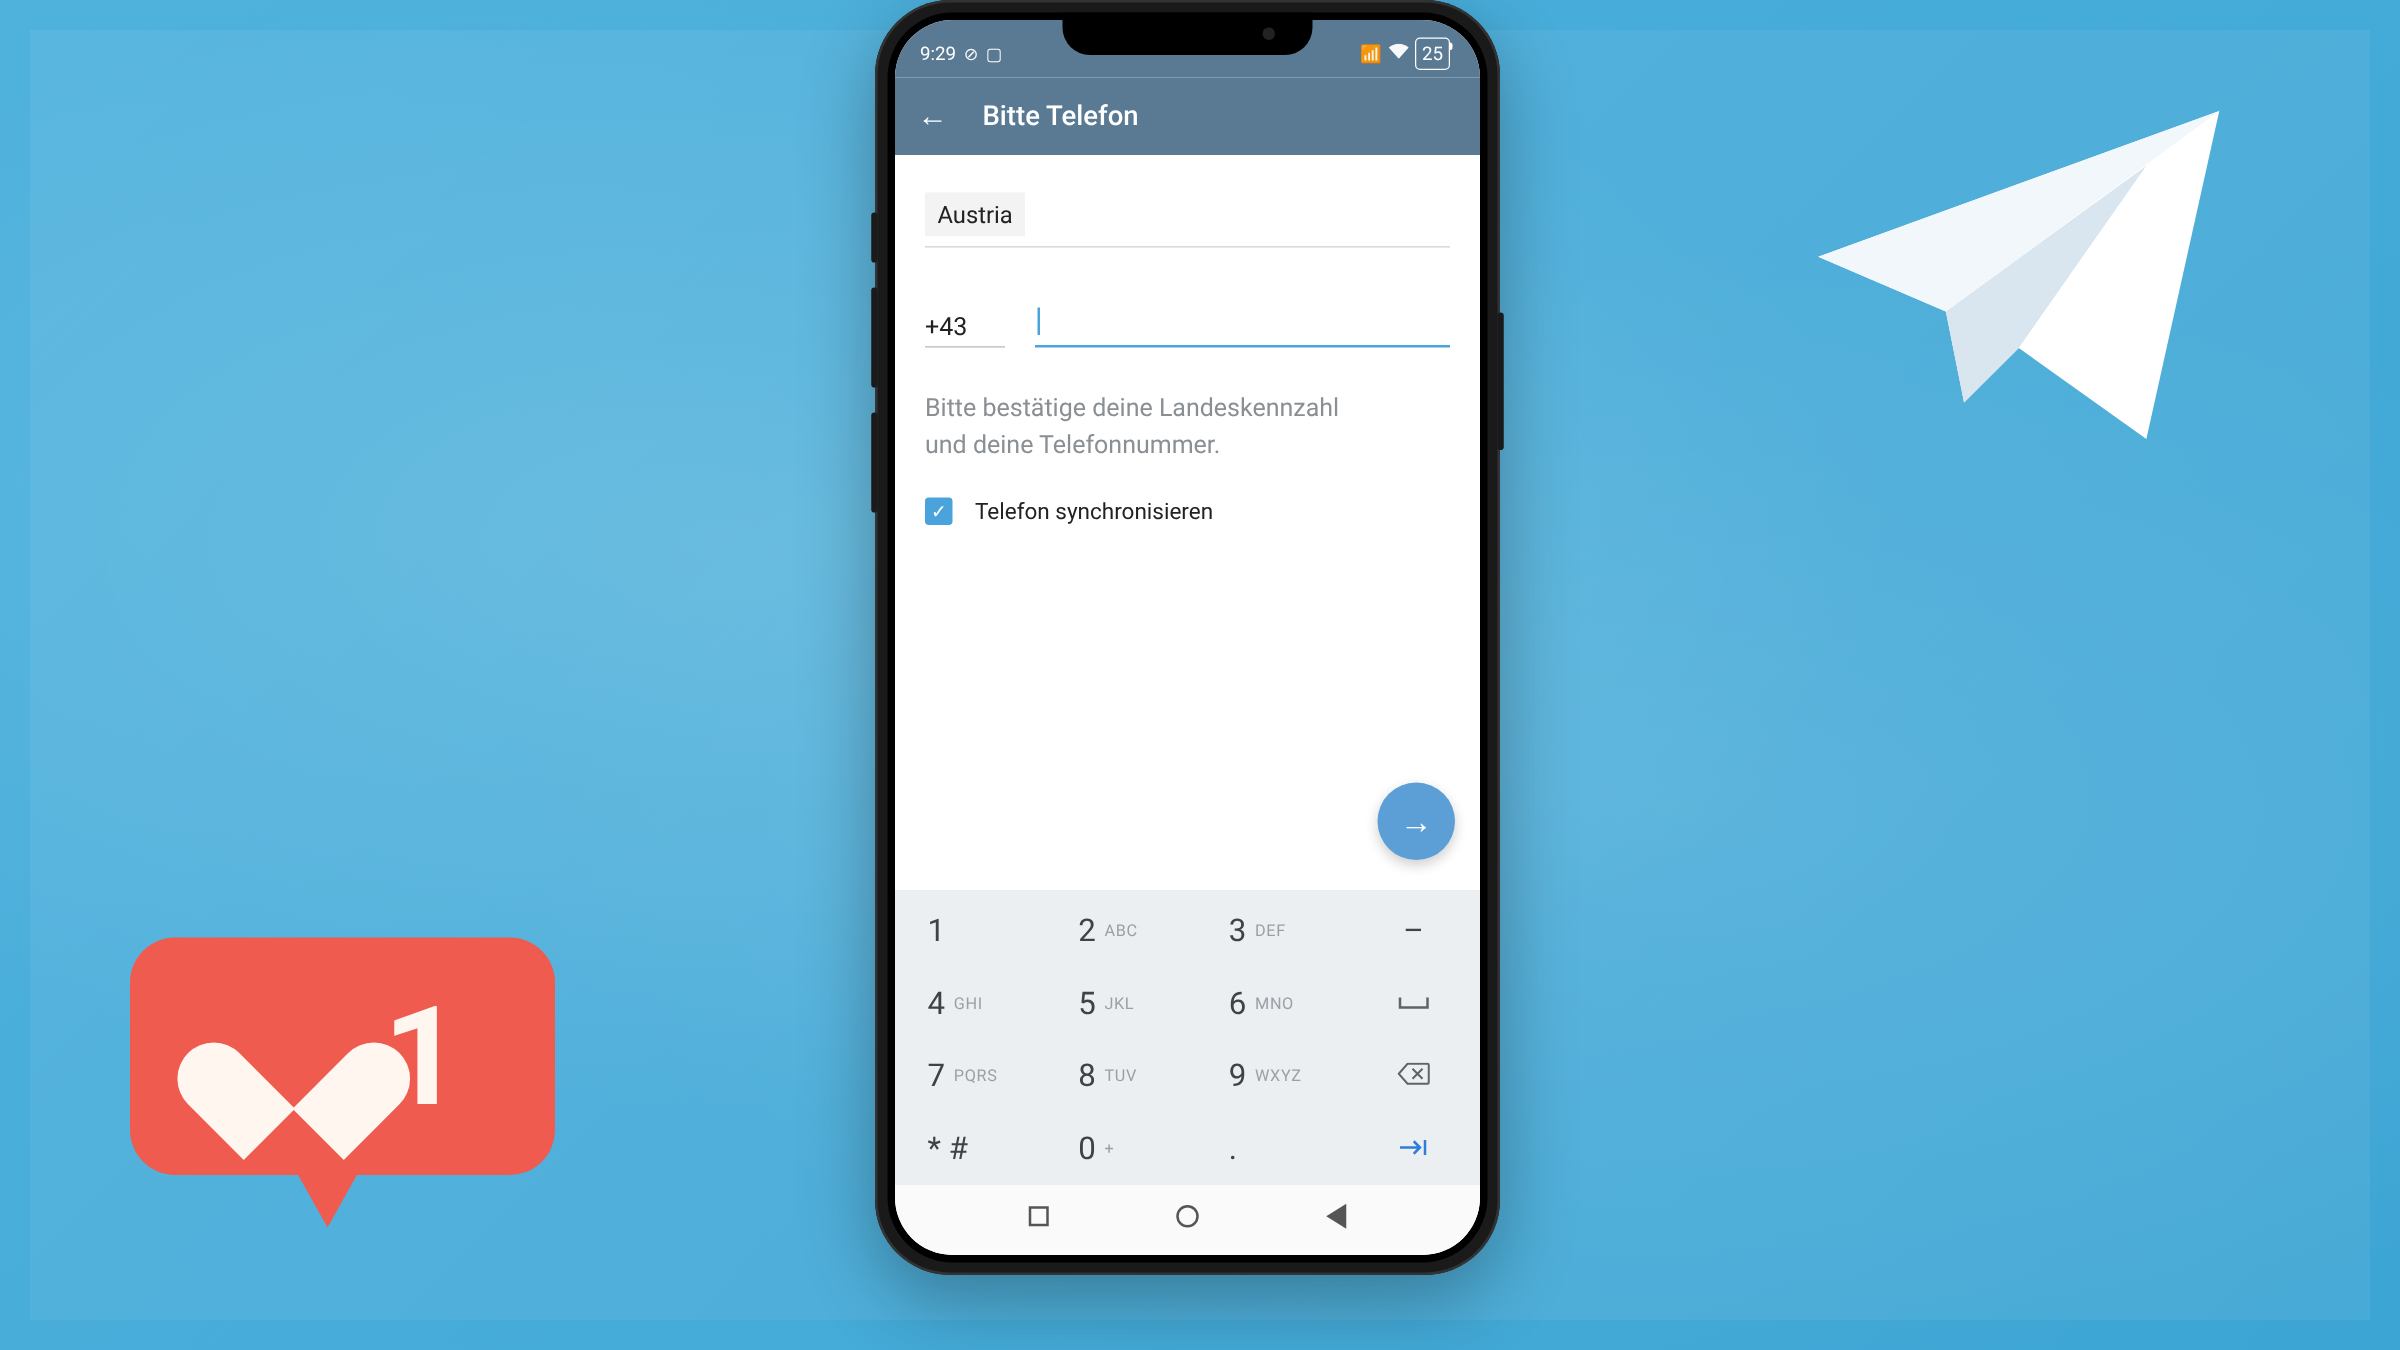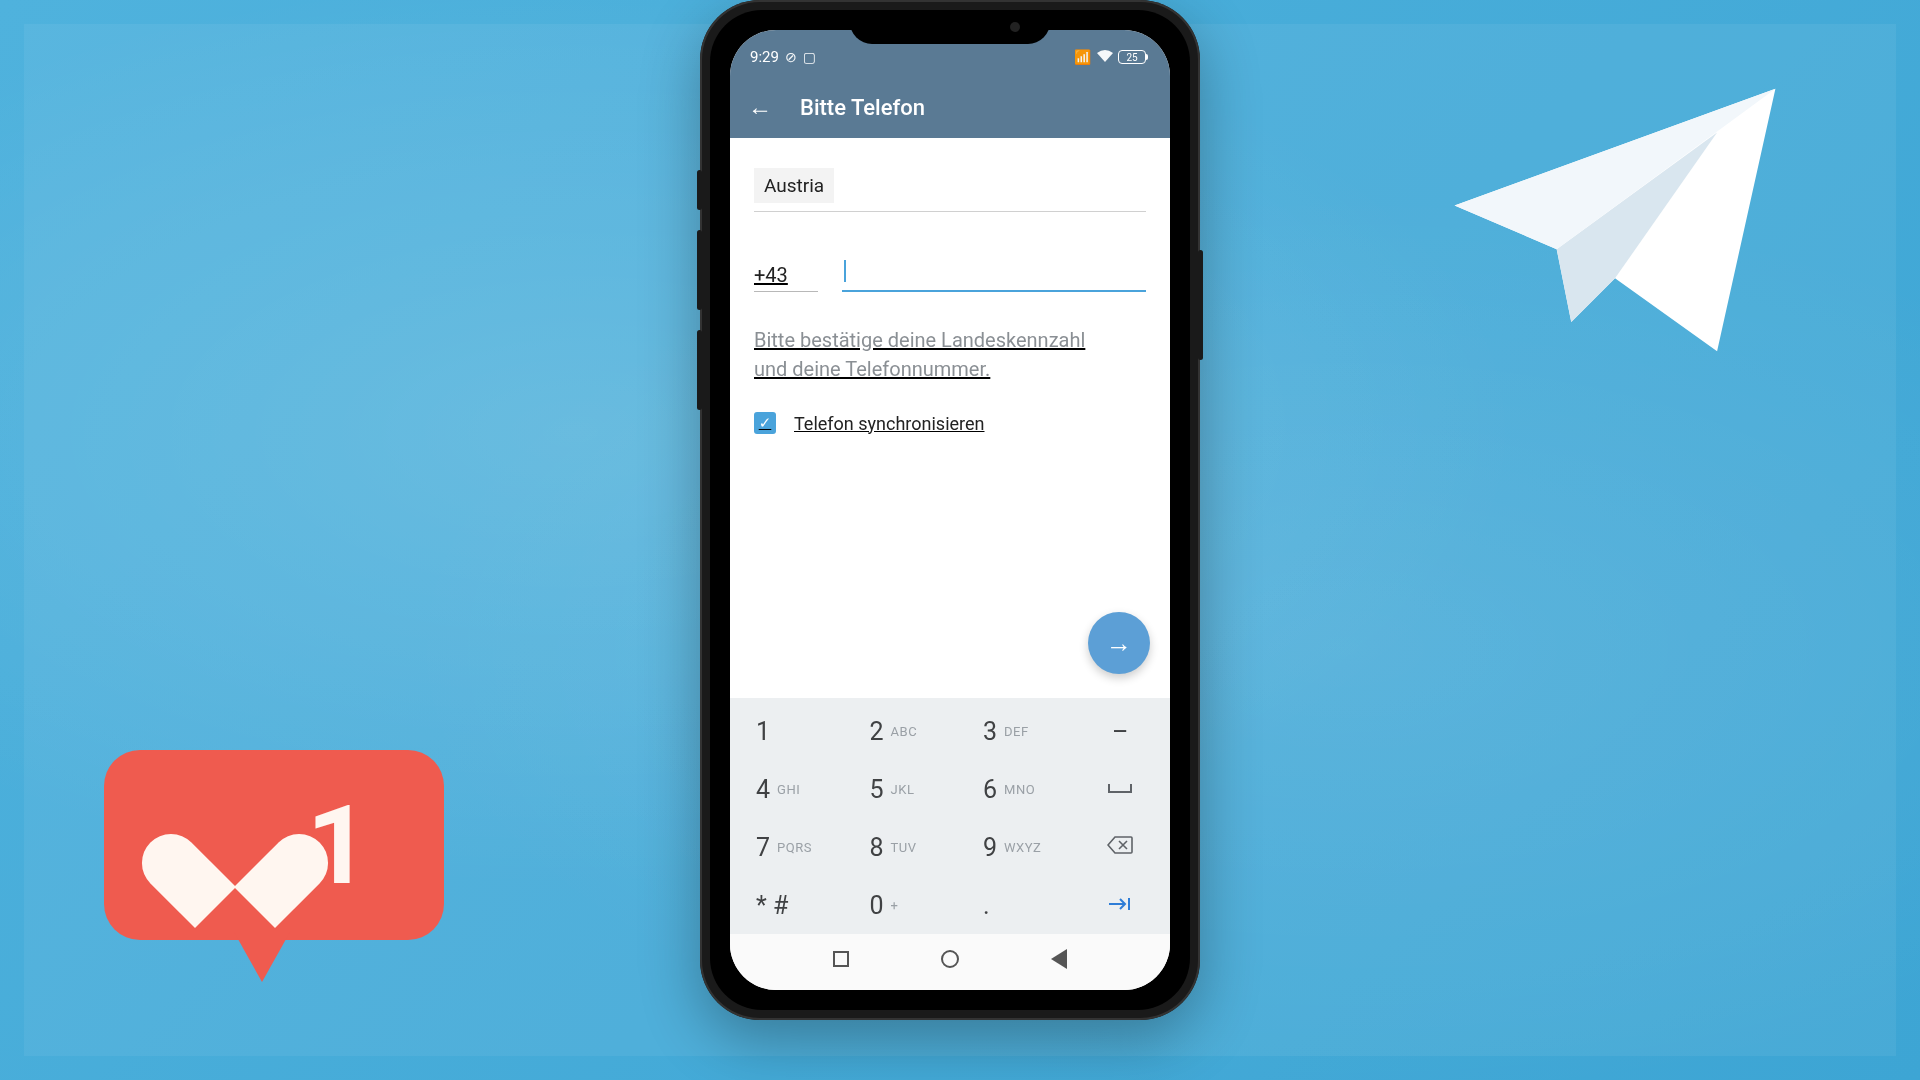--- a/index.html
+++ b/index.html
@@ -33,21 +33,21 @@
   background: #1a1a1a;
   border-radius: 60px;
   padding: 10px;
   box-shadow: 0 20px 60px rgba(0,0,0,0.3), inset 0 0 0 2px #333;
 }
 .phone-inner {
   width: 100%;
   height: 100%;
   background: #000;
   border-radius: 52px;
-  padding: 20px;
+  padding: 6px;
   position: relative;
 }
 .phone-screen {
   width: 100%;
   height: 100%;
   background: #fff;
   border-radius: 46px;
   overflow: hidden;
   position: relative;
   display: flex;
@@ -88,22 +88,22 @@
   color: #fff;
   font-size: 15px;
   position: relative;
 }
 .status-left { display:flex; align-items:center; gap:6px; padding-top:8px; }
 .status-right { display:flex; align-items:center; gap:5px; padding-top:8px; }
 .status-icon { font-size:14px; opacity:0.95; }
 .battery {
   display:inline-flex; align-items:center;
   border:1.5px solid #fff; border-radius:4px;
-  width:28px; height:14px; position:relative; padding:0 2px;
-  font-size:10px; justify-content:center;
+  width:28px; height:26px; position:relative; padding:0 2px;
+  font-size:15px; justify-content:center;
 }
 .battery::after{ content:""; position:absolute; right:-3px; top:3px; width:2px; height:6px; background:#fff; border-radius:0 2px 2px 0;}
 
 
 .app-header {
   height: 62px;
   background: #5a7a94;
   display: flex;
   align-items: center;
   padding: 0 18px;
@@ -112,21 +112,20 @@
 }
 .back-arrow { font-size: 24px; cursor: pointer; }
 .header-title { font-size: 22px; font-weight: 500; }
 
 
 .content {
   flex: 1;
   background: #fff;
   padding: 30px 24px 0 24px;
   position: relative;
-  text-decoration: underline;
 }
 .country-row {
   background:#f3f3f3;
   display:inline-block;
   padding: 6px 10px;
   font-size: 19px;
   color: #222;
   margin-bottom: 8px;
 }
 .country-underline{

